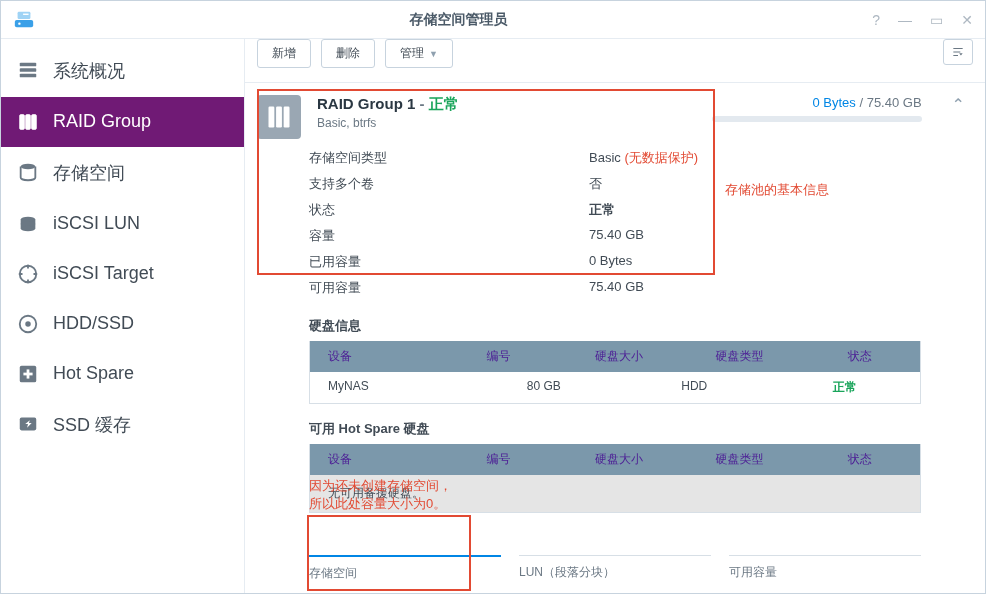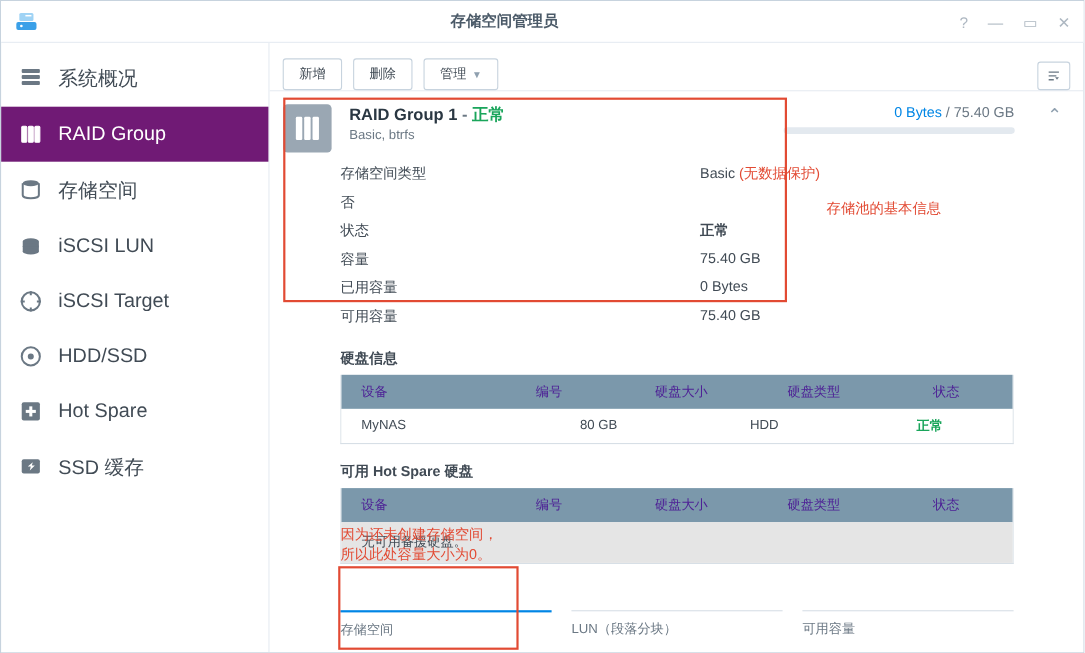--- a/index.html
+++ b/index.html
@@ -10,38 +10,38 @@
 .title-text { flex: 1; text-align: center; font-size: 14px; font-weight: 600; color: #4b5a68; }
 .winbtns { display: flex; gap: 18px; color: #aeb8c2; }
 .winbtns span { cursor: pointer; font-size: 14px; }
 .body { flex: 1; display: flex; overflow: hidden; }
 .sidebar { width: 244px; border-right: 1px solid #e6ecf2; padding-top: 6px; }
 .side-item { display: flex; align-items: flex-start; gap: 14px; padding: 14px 16px; color: #414b55; cursor: pointer; font-size: 18px; }
 .side-item svg { width: 22px; height: 22px; flex-shrink:0; }
 .side-item.active { background: #701a75; color: #fff; }
 .side-item.active svg { fill: #fff; stroke:#fff; }
 .main { flex: 1; display: flex; flex-direction: column; overflow: hidden; }
-.toolbar { height: 44px; border-bottom: 1px solid #e6ecf2; display: flex; align-items: flex-end; padding: 0 12px; gap: 10px; }
+.toolbar { height: 44px; border-bottom: 1px solid #e6ecf2; display: flex; align-items: flex-start; padding: 0 12px; gap: 10px; }
 .btn { border: 1px solid #c7d3de; background: #fff; padding: 5px 14px; border-radius: 3px; font-size: 12px; color: #414b55; cursor: pointer; display:flex; align-items:center; gap:5px;}
 .spacer { flex: 1; }
 .icon-btn { border: 1px solid #c7d3de; width: 30px; height: 26px; display:flex; align-items:center; justify-content:center; border-radius:3px; cursor:pointer; }
 .content { flex: 1; overflow-y: auto; padding: 0; }
 .raid-card { border-bottom: 1px solid #e6ecf2; }
 .raid-header { display: flex; align-items: flex-start; padding: 12px 20px 0 8px; gap: 16px; }
 .raid-icon-box { width: 44px; height: 44px; background: #9aa7b3; border-radius: 4px; display:flex; align-items:center; justify-content:center; margin-left:4px; }
 .raid-head-main { flex:1; }
 .raid-title-row { font-size: 15px; font-weight: 600; color: #2a3742; }
 .status-ok { color: #1aa55b; font-weight:600; }
 .raid-sub { font-size: 12px; color: #6b7884; margin-top: 2px; }
 .raid-usage { font-size: 13px; color: #6b7884; text-align:right; }
 .raid-usage .used { color: #0086e5; }
 .progress-bar { width: 210px; height: 6px; background: #e3e9ef; border-radius: 3px; margin-top:6px; position:relative; }
 .collapse-caret { color:#8fa0af; font-size:16px; cursor:pointer; margin-left:14px; }
 .details-box { margin: 6px 64px 10px 64px; }
-.kv-row { display: flex; padding: 4px 0; font-size: 13px; gap: 47px; }
+.kv-row { display: flex; padding: 4px 0; font-size: 13px; }
 .kv-key { width: 280px; color: #414b55; }
 .kv-val { color: #414b55; }
 .warn-red { color: #e24a33; }
 .red-box1 { position:absolute; border: 2px solid #e24a33; pointer-events:none; }
 .section-label { font-size: 13px; color: #414b55; font-weight:600; margin: 16px 0 6px 64px; }
 .tbl { margin: 0 64px 0 64px; border: 1px solid #d7dfe6; border-top:none; }
 .thead { display: flex; background: #7b98ab; color: #4c1d95; font-size: 12px; }
 .th, .td { padding: 7px 10px; flex:1; text-align:center; }
 .th:first-child, .td:first-child { text-align:left; padding-left:18px; }
 .trow { display: flex; background:#fff; font-size:12px;}
@@ -190,20 +190,21 @@
             </div>
             <span class="collapse-caret">⌃</span>
           </div>
 
           <div class="details-box rel">
             <div class="kv-row">
                 <div class="kv-key">存储空间类型</div>
                 <div class="kv-val"><span>Basic</span> <span class="warn-red">(无数据保护)</span></div>
               </div>
             <div class="kv-row">
+                <div class="kv-key">支持多个卷</div>
                 <div class="kv-val">否</div>
               </div>
             <div class="kv-row">
                 <div class="kv-key">状态</div>
                 <div class="kv-val status-ok">正常</div>
               </div>
             <div class="kv-row">
                 <div class="kv-key">容量</div>
                 <div class="kv-val">75.40 GB</div>
               </div>
@@ -211,21 +212,21 @@
                 <div class="kv-key">已用容量</div>
                 <div class="kv-val">0 Bytes</div>
               </div>
             <div class="kv-row">
                 <div class="kv-key">可用容量</div>
                 <div class="kv-val">75.40 GB</div>
               </div>
           </div>
 
           <div class="red-box1" style="left:12px; top:6px; width:458px; height:186px;"></div>
-          <div class="annot" style="left:506px; top:98px;">存储池的基本信息</div>
+          <div class="annot" style="left:480px; top:98px;">存储池的基本信息</div>
 
           <div class="section-label">硬盘信息</div>
           <div class="tbl">
             <div class="thead">
               <div class="th">设备</div>
               <div class="th">编号</div>
               <div class="th">硬盘大小</div>
               <div class="th">硬盘类型</div>
               <div class="th">状态</div>
             </div>

